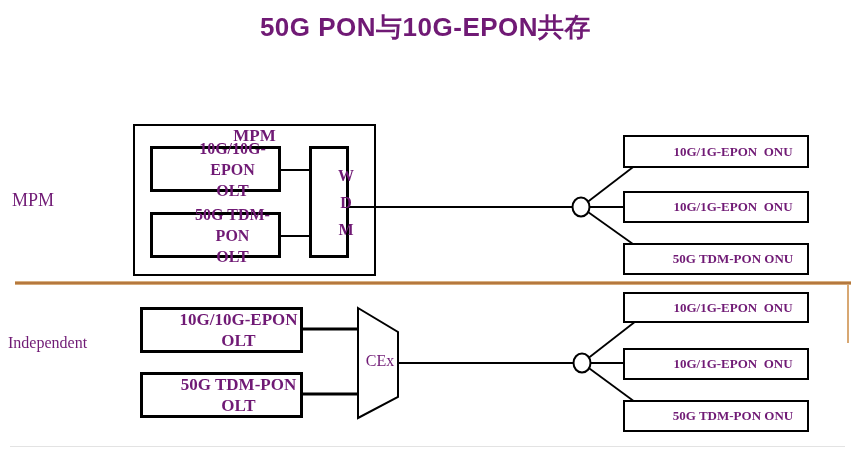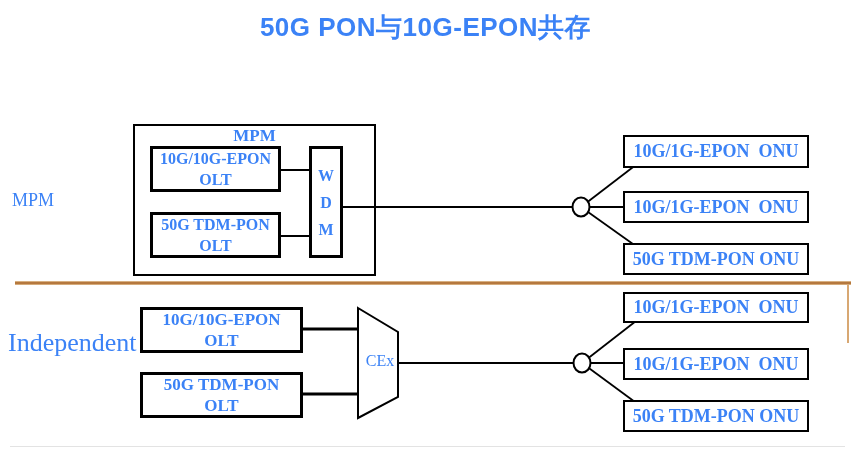--- a/index.html
+++ b/index.html
@@ -9,21 +9,21 @@
     height: 454px;
     background: #ffffff;
     overflow: hidden;
   }
   #stage {
     position: relative;
     width: 699px;
     height: 454px;
     background: #ffffff;
     font-family: "Liberation Serif", "DejaVu Serif", serif;
-    color: #3b82f6;
+    color: #701a75;
   }
   .abs { position: absolute; }
   #title {
     top: 10px;
     left: 0;
     width: 851px;
     text-align: center;
     font-family: "Liberation Sans", "DejaVu Sans", sans-serif;
     font-weight: 700;
     font-size: 26px;
@@ -39,41 +39,42 @@
     box-sizing: border-box;
     background: #ffffff;
     border: 2px solid #000000;
     display: flex;
     flex-direction: column;
     align-items: center;
     justify-content: center;
     text-align: center;
     z-index: 2;
     font-weight: 700;
+    padding-left: 34px;
   }
   .node.thick { border-width: 3px; }
   .outer-frame {
     box-sizing: border-box;
     border: 2px solid #000000;
     background: transparent;
     z-index: 0;
   }
   .olt-top { left: 150px; width: 131px; height: 46px; font-size: 16px; line-height: 21px; }
   .olt-bot { left: 140px; width: 163px; height: 46px; font-size: 17px; line-height: 21px; }
-  .onu { left: 623px; width: 186px; font-size: 18px; white-space: pre; justify-content: center; }
+  .onu { left: 623px; width: 186px; font-size: 13px; white-space: pre; justify-content: center; }
   .wdm-box {
     left: 309px; top: 146px; width: 34px; height: 112px;
     font-size: 16px; line-height: 27px;
   }
   .mpm-inner-label {
     left: 133px; top: 126px; width: 243px;
     text-align: center; font-weight: 700; font-size: 17px; z-index: 2;
   }
   .side-label { font-size: 18px; z-index: 2; }
-  .side-label-2 { font-size: 26px; line-height: 29px; z-index: 2; }
+  .side-label-2 { font-size: 16px; line-height: 29px; z-index: 2; }
   .cex-label {
     left: 360px; top: 352px; width: 40px;
     text-align: center; font-size: 16px; z-index: 3;
   }
   #divider {
     left: 15px; top: 281px; width: 836px; height: 4px;
     background: linear-gradient(to bottom, #eccfa6 0%, #b5783e 35%, #b5783e 70%, #eccfa6 100%);
     z-index: 3;
   }
   #right-edge-mark {

